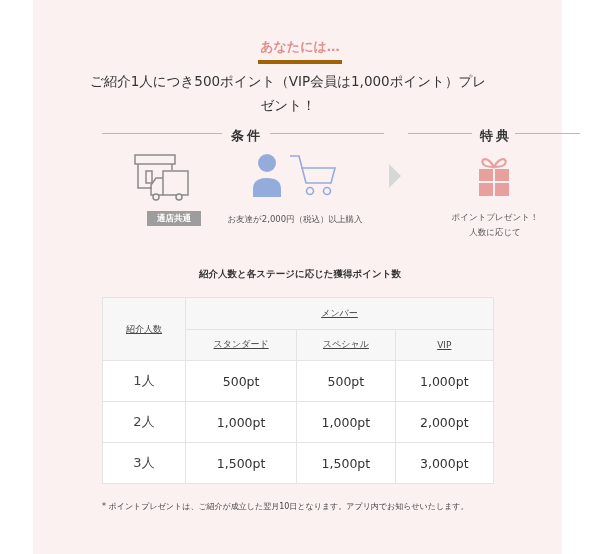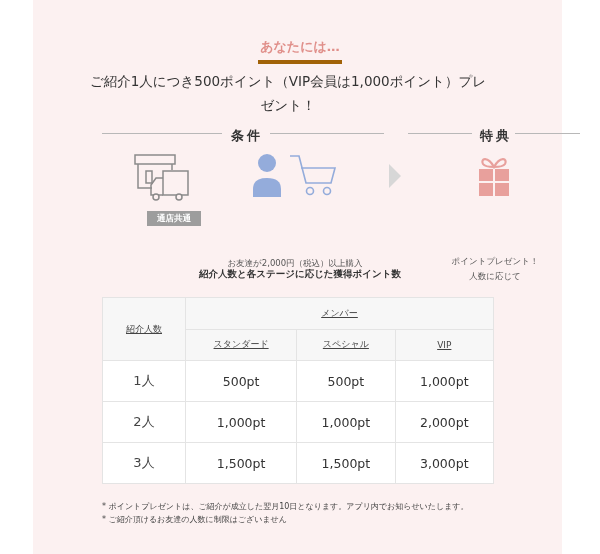--- a/index.html
+++ b/index.html
@@ -22,21 +22,21 @@
     font-size: 13.5px; font-weight: normal; line-height: 24px; color: #333;
   }
   .section-head { position: absolute; top: 127px; height: 12px; }
   .section-head .line { position: absolute; top: 6px; height: 1px; background: #b8b8b8; }
   .section-head .label { position: absolute; top: 0; font-size: 13px; font-weight: bold; color: #333; letter-spacing: 3px; }
   .icon { position: absolute; }
   .badge {
     position: absolute; left: 135px; top: 211px; width: 54px; height: 15px; background: #9d9d9d;
     color: #fff; font-size: 8.5px; font-weight: bold; text-align: center; line-height: 15px; margin-left: 12px;
   }
-  .cap { position: absolute; font-size: 8.5px; color: #555; text-align: center; line-height: 15px; margin-top: 44px; }
+  .cap { position: absolute; font-size: 8.5px; color: #555; text-align: center; line-height: 15px; }
   .arrow {
     position: absolute; left: 389px; top: 164px; width: 0; height: 0;
     border-top: 12px solid transparent; border-bottom: 12px solid transparent; border-left: 12px solid #d7d7d7;
   }
   .table-title {
     position: absolute; left: 0; width: 600px; top: 268px; text-align: center; font-size: 9.5px; font-weight: bold; color: #333;
   }
   table {
     position: absolute; left: 102px; top: 297px; width: 392px; border-collapse: collapse; background: #fff;
   }
@@ -136,14 +136,13 @@
     <td class="n">3人</td>
     <td class="v">1,500pt</td>
     <td class="v">1,500pt</td>
     <td class="v">3,000pt</td>
   </tr>
 </tbody>
   </table>
 
 <div class="notes">
   <div>* ポイントプレゼントは、ご紹介が成立した翌月10日となります。アプリ内でお知らせいたします。</div>
-  <div>* ご紹介頂けるお友達の人数に制限はございません</div>
 </div>
 
 </body></html>

